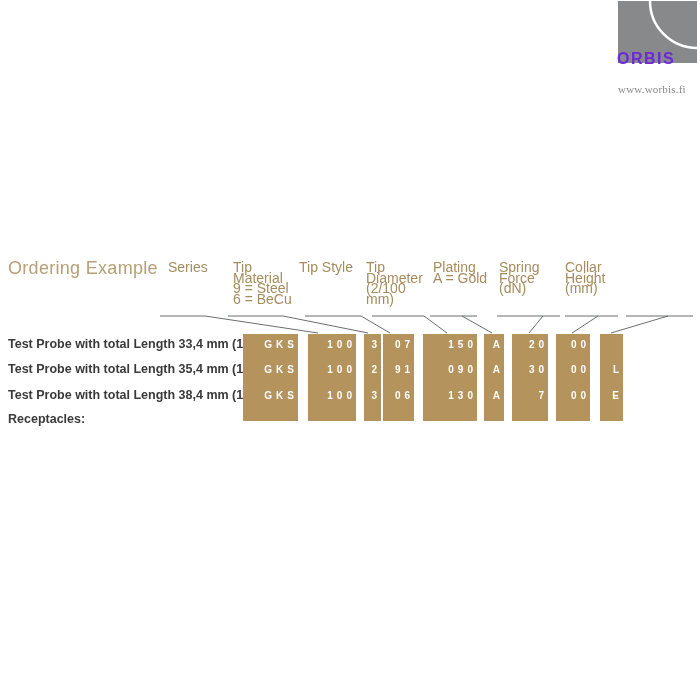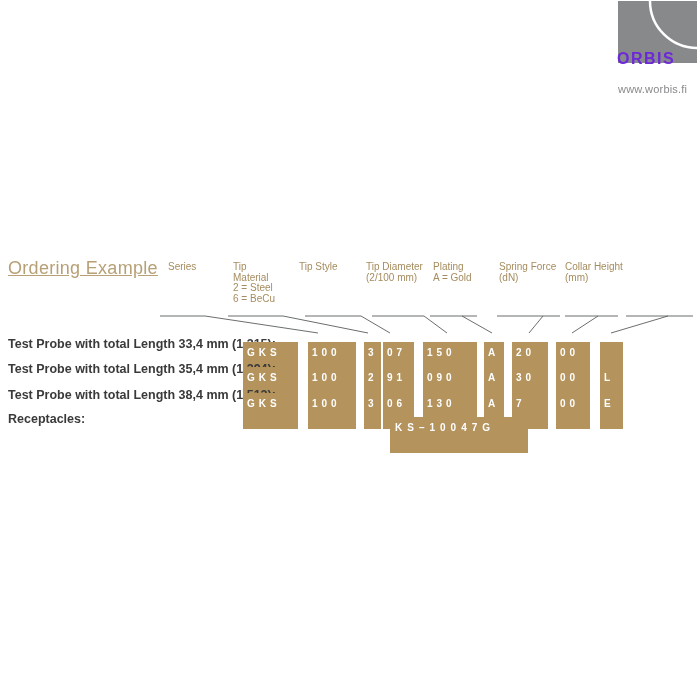--- a/index.html
+++ b/index.html
@@ -14,53 +14,52 @@
 
   
   .logo-square{position:absolute;left:618px;top:1px;width:79px;height:62px;}
   .logo-brand{
     position:absolute;left:617px;top:50px;width:80px;
     font-size:16px;font-weight:bold;letter-spacing:1.5px;
     color:#6d28d9;
   }
   .logo-url{
     position:absolute;left:618px;top:83px;
-    font-size:11px;color:#88898b;letter-spacing:0.2px;
+    font-size:11px;color:#88898b;letter-spacing:0.2px;font-family:Liberation Serif, serif;
   }
 
   
   .heading{
     position:absolute;left:8px;top:258px;margin:0;
     font-size:18px;font-weight:normal;color:#b7a076;
     letter-spacing:0.3px;
-    text-decoration:underline;
   }
 
   
   .col-head{
     position:absolute;top:262px;width:66px;
-    font-size:10px;line-height:10.5px;color:#a58c5e;
+    font-size:14px;line-height:10.5px;color:#a58c5e;
   }
   .ch1{left:168px}.ch2{left:233px}.ch3{left:299px}.ch4{left:366px}
   .ch5{left:433px}.ch6{left:499px}.ch7{left:565px}.ch8{left:630px}
 
   
   .connectors{position:absolute;left:0;top:310px;width:700px;height:30px;}
 
   
   .row{position:absolute;left:0;width:700px;height:21px;}
   .r1{top:334px}.r2{top:359px}.r3{top:385px}.r4{top:409px}
   .row-label{
     position:absolute;left:8px;top:0;line-height:21px;
     font-size:12.5px;font-weight:bold;color:#3a3a3a;
   }
   .cell{
-    position:absolute;top:8px;height:36px;line-height:21px;
+    position:absolute;top:0;height:36px;line-height:21px;
     background:#b4935d;color:#ffffff;
-    font-size:10px;font-weight:bold;text-align:left;
+    font-size:10px;font-weight:bold;text-align:right;
     letter-spacing:4px;text-indent:4px;
     white-space:nowrap;overflow:hidden;
   }
   .cc1{left:243px;width:55px}.cc2{left:308px;width:48px}
   .cc3{left:364px;width:17px}.cc4{left:383px;width:31px}
   .cc5{left:423px;width:54px}.cc6{left:484px;width:20px}
   .cc7{left:512px;width:36px}.cc8{left:556px;width:34px}
   .cc9{left:600px;width:23px}
   .rc1{left:251px;width:130px;letter-spacing:5px;text-indent:5px}
   .rc2{left:390px;width:138px;letter-spacing:5px;text-indent:5px}
@@ -82,21 +81,21 @@
   </div>
 
   <h1 class="heading">Ordering Example</h1>
 
   <div class="col-head ch1">
     <div>Series</div>
   </div>
   <div class="col-head ch2">
     <div>Tip</div>
     <div>Material</div>
-    <div>2 = Steel</div>
+    <div>9 = Steel</div>
     <div>6 = BeCu</div>
   </div>
   <div class="col-head ch3">
     <div>Tip Style</div>
   </div>
   <div class="col-head ch4">
     <div>Tip Diameter</div>
     <div>(2/100 mm)</div>
   </div>
   <div class="col-head ch5">
@@ -167,16 +166,15 @@
     <div class="cell cc4">06</div>
     <div class="cell cc5">130</div>
     <div class="cell cc6">A</div>
     <div class="cell cc7">7</div>
     <div class="cell cc8">00</div>
     <div class="cell cc9">E</div>
   </div>
 
   <div class="row r4">
     <div class="row-label">Receptacles:</div>
-    <div class="cell rc2">KS–10047G</div>
   </div>
 
 </div>
 
 </body></html>

